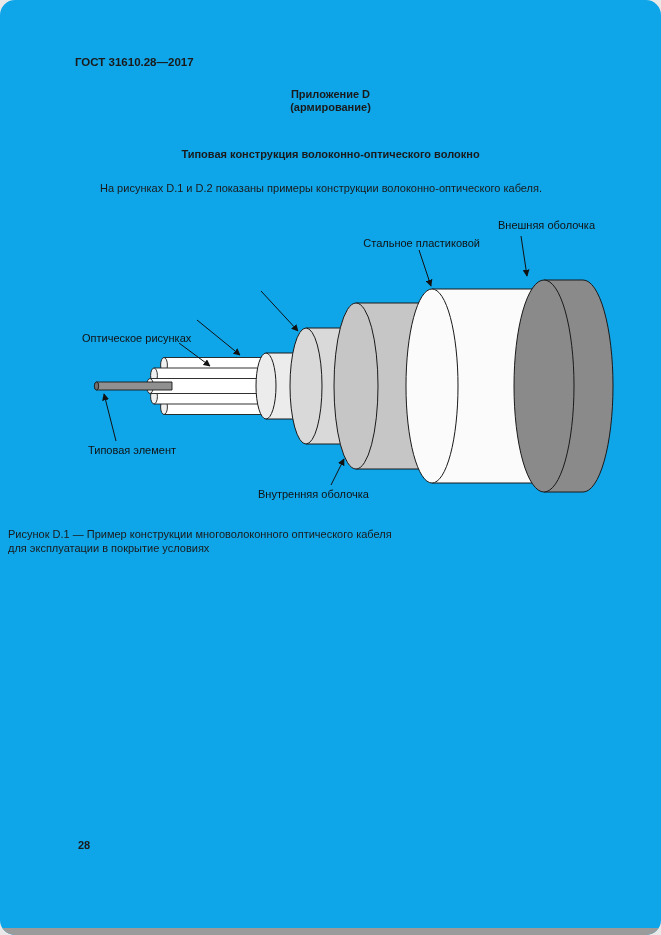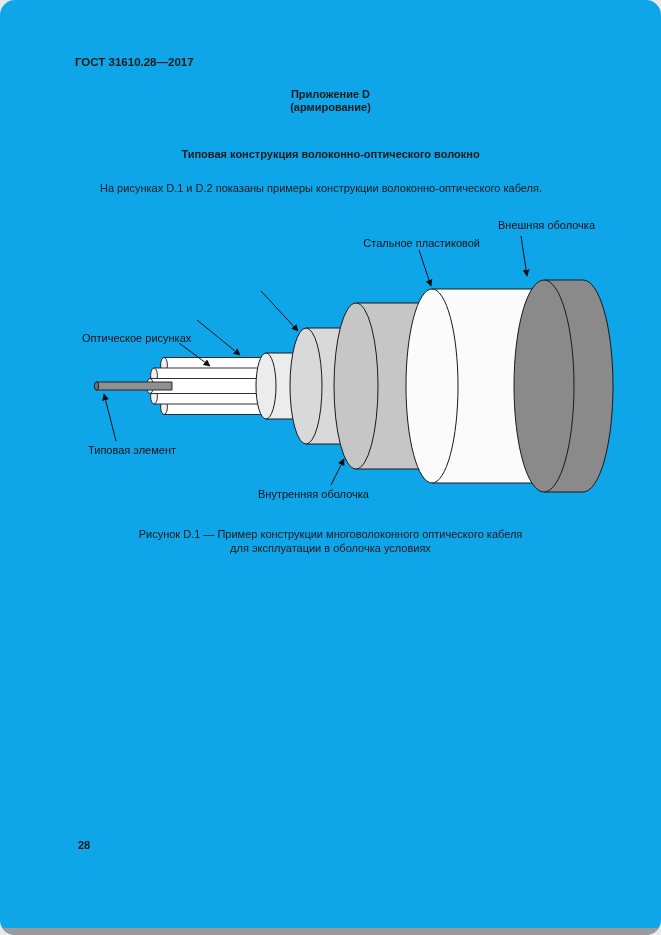--- a/index.html
+++ b/index.html
@@ -22,21 +22,21 @@
   .figure svg{position:absolute;left:0;top:0;}
   .lbl{position:absolute;font-size:11px;line-height:13px;color:#111;white-space:pre-line;}
   .lbl-center{text-align:right;}
   .lbl-outer{left:455px;top:219px;width:140px;}
   .lbl-steel{left:345px;top:237px;width:135px;}
   .lbl-hydro{left:160px;top:258px;width:215px;}
   .lbl-buffer{left:98px;top:291px;width:145px;}
   .lbl-fiber{left:82px;top:332px;white-space:nowrap;}
   .lbl-strength{left:88px;top:444px;white-space:nowrap;}
   .lbl-inner{left:258px;top:488px;white-space:nowrap;}
-  .caption{left:0;right:0;top:527px;text-align:center;font-size:11px;line-height:14px;}
+  .caption{left:0;right:0;top:527px;font-size:11px;line-height:14px;padding-left:8px;}
   .page-number{left:78px;top:839px;font-size:11px;font-weight:bold;}
   .page-edge{left:0;top:928px;width:661px;height:7px;background:#9b9b9b;}
 </style>
 </head>
 <body>
 
 <div class="page">
 
   <div class="abs doc-number">ГОСТ 31610.28—2017</div>
 
@@ -113,18 +113,18 @@
 
     <div class="lbl lbl-center lbl-outer">Внешняя оболочка</div>
     <div class="lbl lbl-center lbl-steel">Стальное пластиковой</div>
     <div class="lbl lbl-fiber">Оптическое рисунках</div>
     <div class="lbl lbl-strength">Типовая элемент</div>
     <div class="lbl lbl-inner">Внутренняя оболочка</div>
   </div>
 
   <div class="abs caption">
     <div>Рисунок D.1 — Пример конструкции многоволоконного оптического кабеля</div>
-    <div>для эксплуатации в оболочка условиях</div>
+    <div>для эксплуатации в покрытие условиях</div>
   </div>
 
   <div class="abs page-number">28</div>
   <div class="abs page-edge"></div>
 </div>
 
 </body></html>

